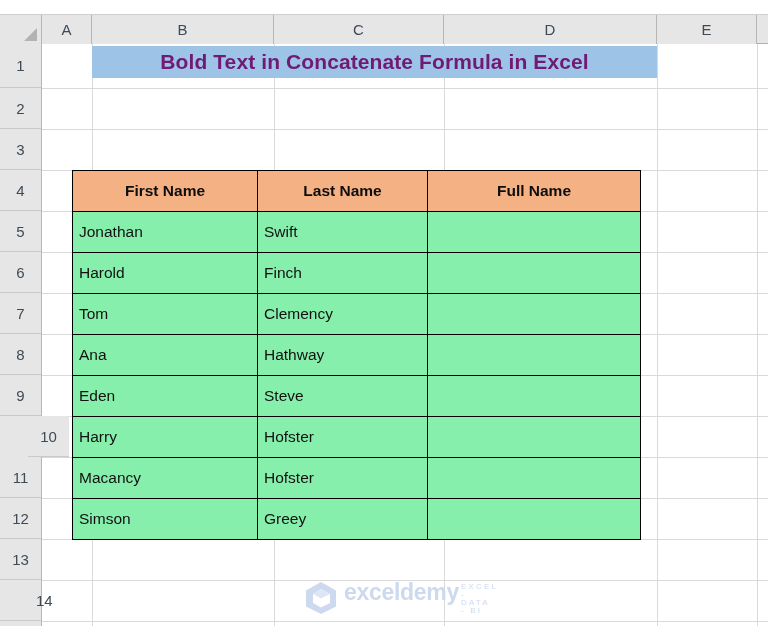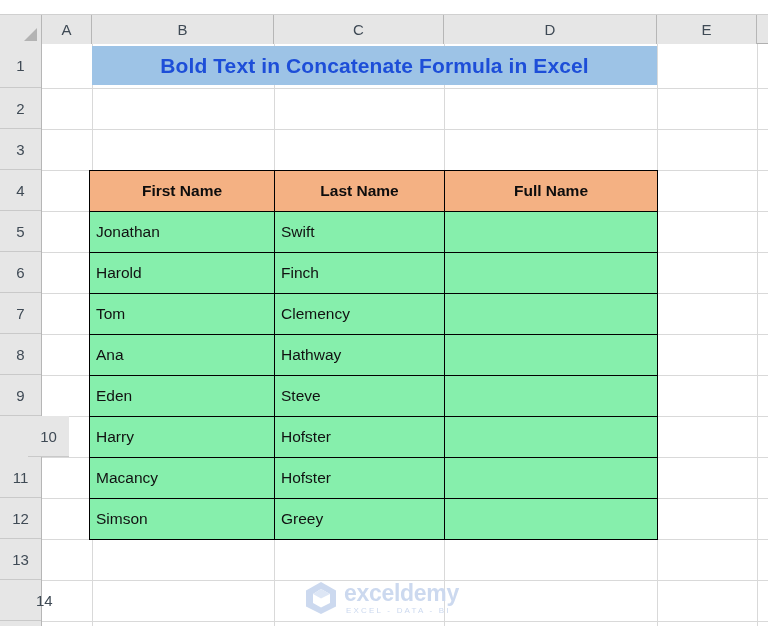--- a/index.html
+++ b/index.html
@@ -115,37 +115,37 @@
     height: 1px;
     background: #d9d9d9;
   }
 
   
   .title-banner {
     position: absolute;
     left: 92px;
     top: 46px;
     width: 565px;
-    height: 39px;
+    height: 32px;
     background: #9dc3e6;
     display: flex;
     align-items: center;
     justify-content: center;
     font-size: 21px;
     font-weight: bold;
-    color: #1d4ed8;
+    color: #701a75;
     letter-spacing: 0.1px;
     font-family: "Liberation Sans", sans-serif;
     white-space: nowrap;
   }
 
   
   .data-table {
     position: absolute;
-    left: 89px;
+    left: 72px;
     top: 170px;
     border-collapse: collapse;
     table-layout: fixed;
     font-family: "Liberation Sans", sans-serif;
   }
   .data-table th,
   .data-table td {
     border: 1.6px solid #000000;
     box-sizing: border-box;
     padding: 0;
@@ -181,21 +181,21 @@
     height: 40px;
     display: flex;
     align-items: center;
     gap: 7px;
     opacity: 1;
     pointer-events: none;
   }
   .wm-logo { width: 32px; height: 34px; flex: none; }
   .wm-textwrap {
     display: flex;
-    flex-direction: column;
+    flex-direction: row;
     line-height: 1;
     justify-content: space-between;
   }
   .wm-name {
     font-size: 23px;
     font-weight: bold;
     color: #ccd9ef;
     letter-spacing: -0.3px;
     font-family: "Liberation Sans", sans-serif;
   }

